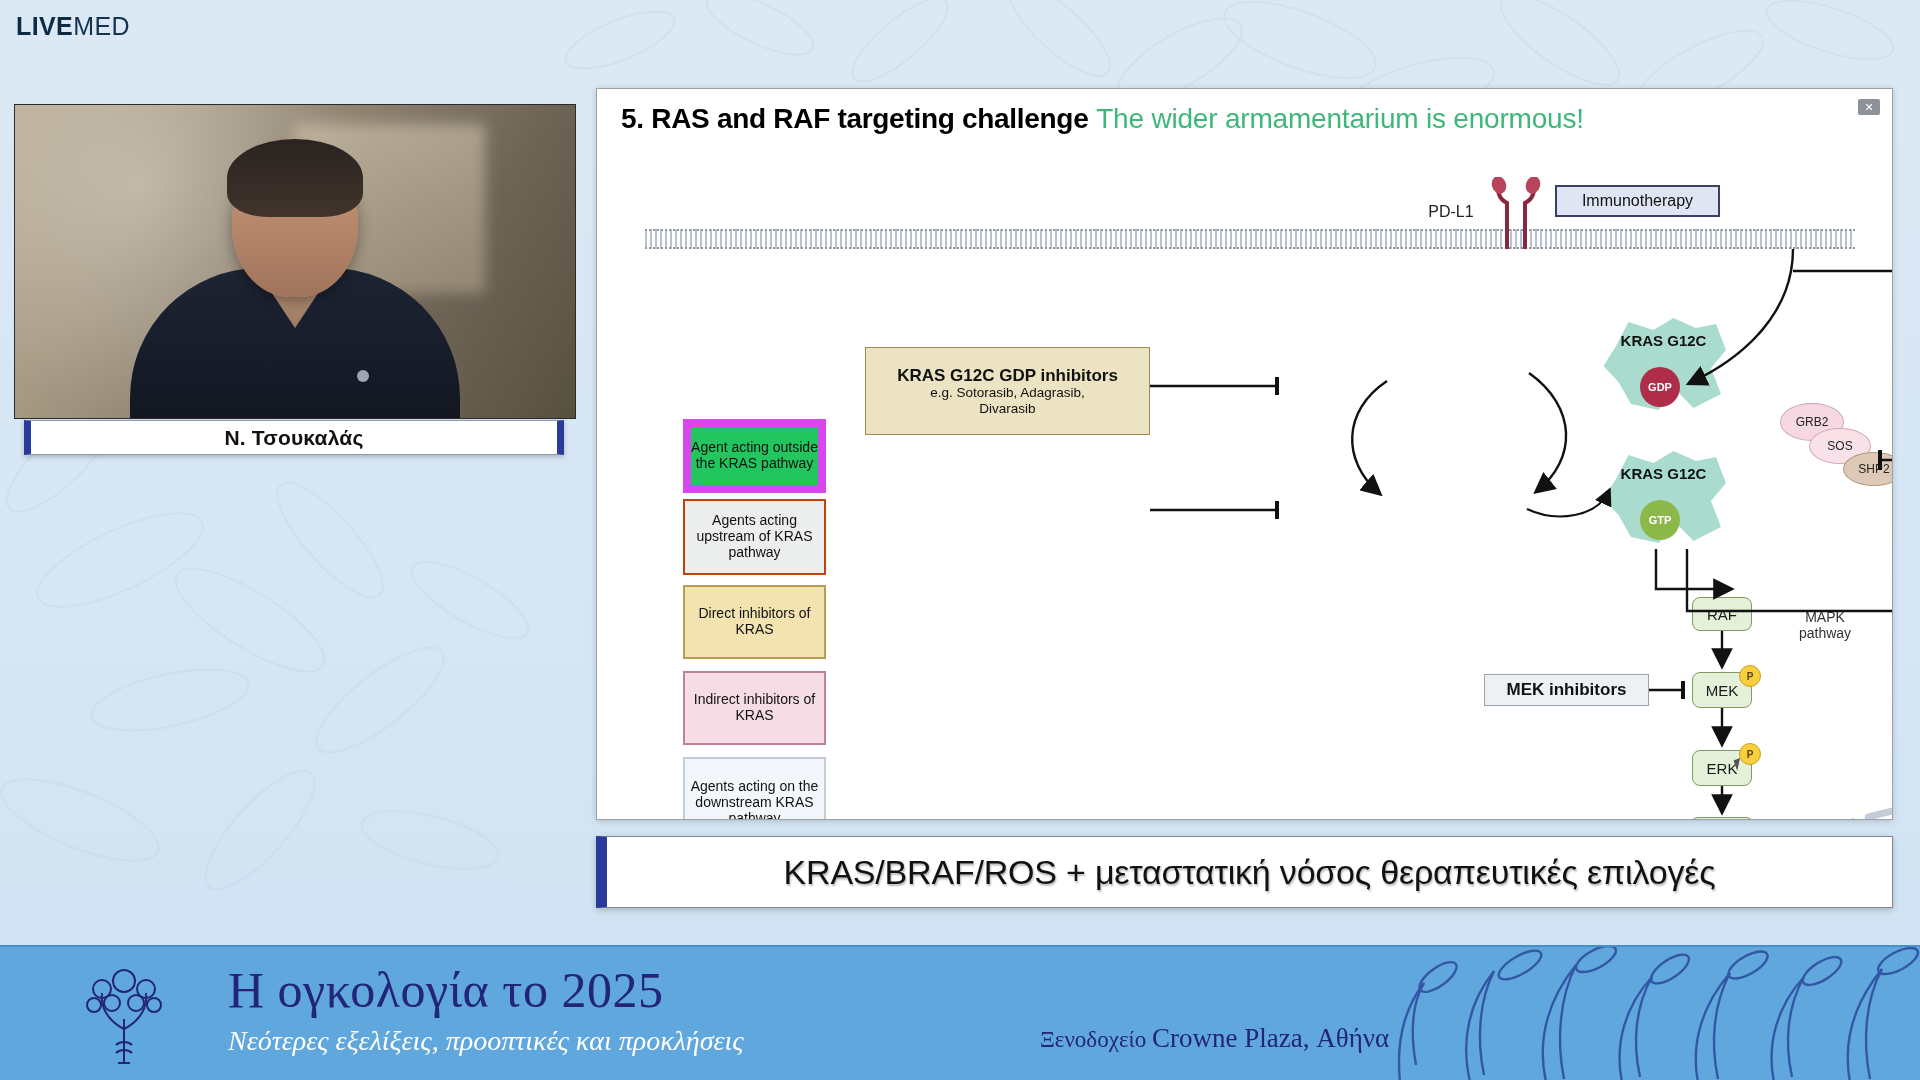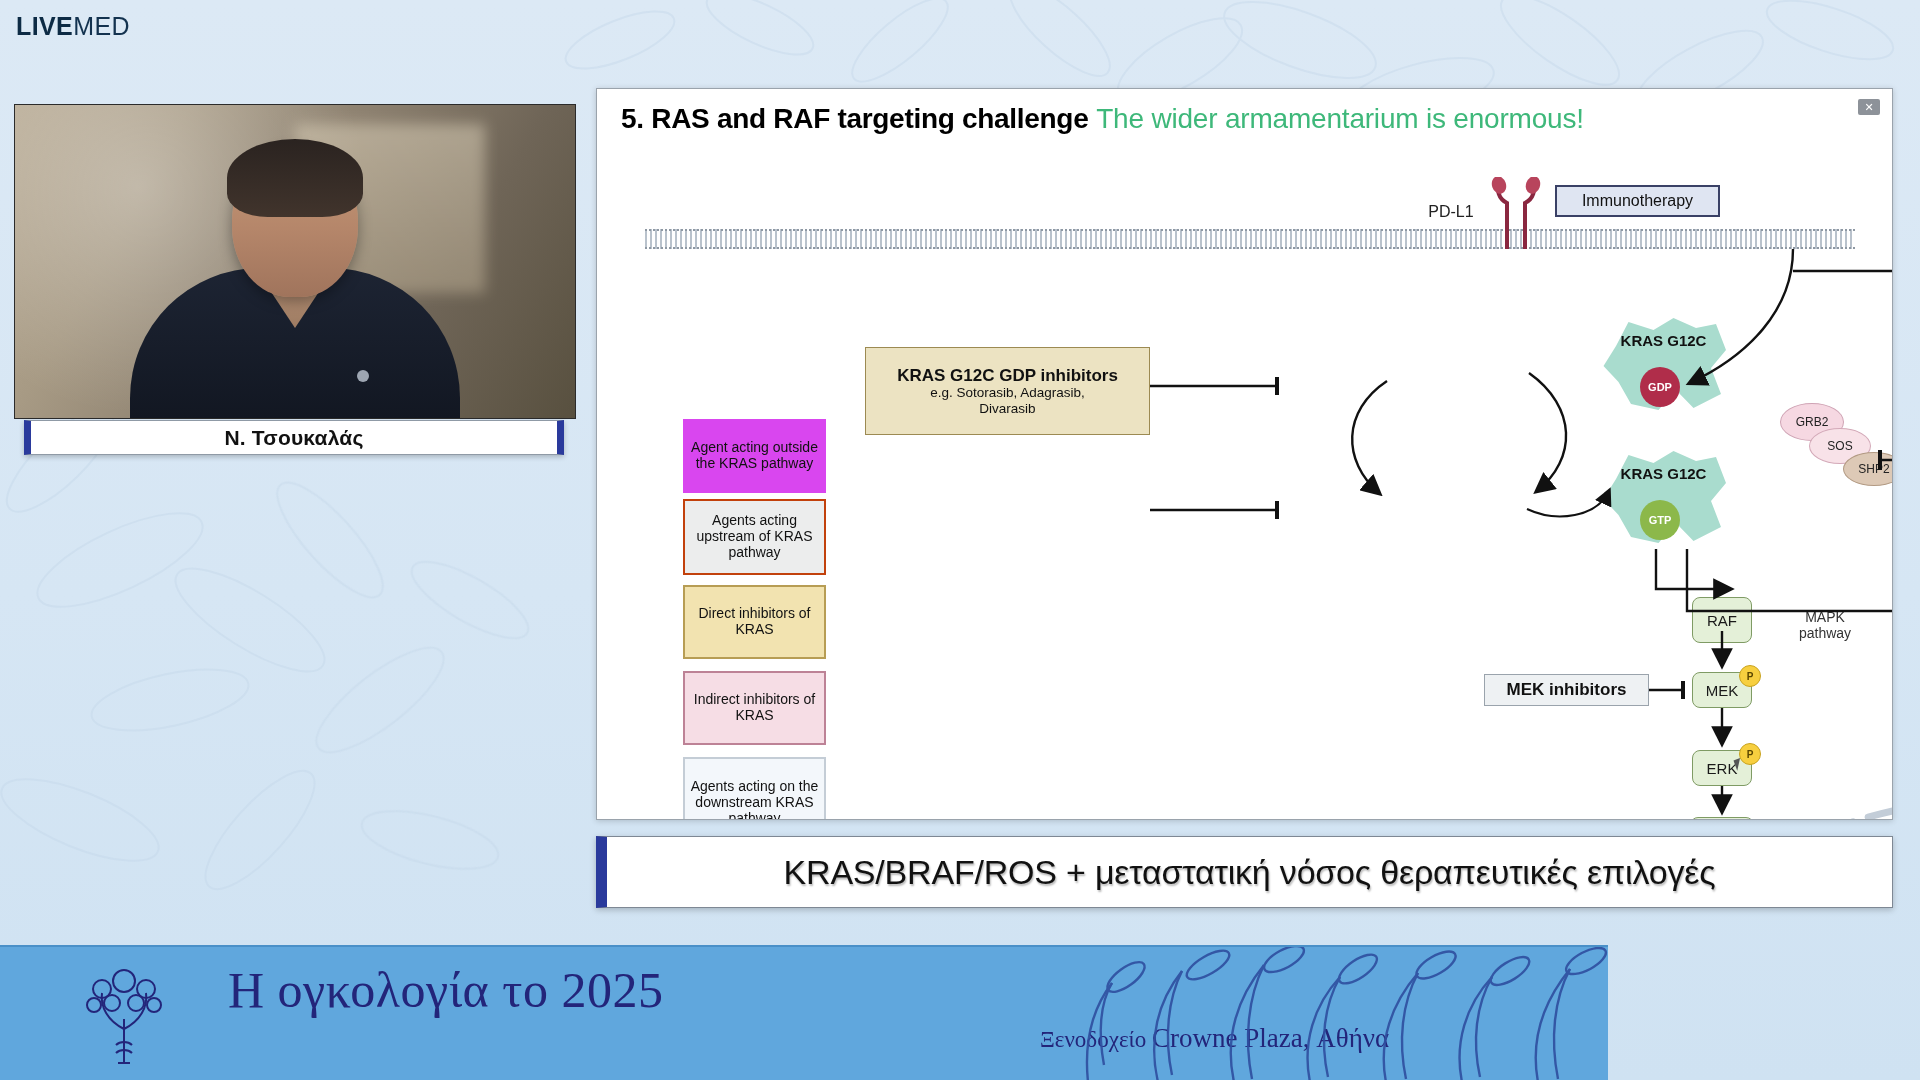--- a/index.html
+++ b/index.html
@@ -146,21 +146,21 @@
     align-items: center; justify-content: center;
     text-align: center;
     font-size: 14px; color: #111;
     line-height: 1.12;
     border: 1px solid #6f7683;
     background: #fff;
   }
   .bx b { font-weight: 700; }
   .bx .eg { font-weight: 400; font-size: 13.5px; }
 
-  .bx-blue   { background:#d946ef; border:2px solid #d946ef; }
+  .bx-blue   { background:#22c55e; border:8px solid #d946ef; }
   .bx-gray   { background:#eceded; border:2px solid #c2410c; }
   .bx-yellow { background:#f2e3b0; border:2px solid #b79d54; }
   .bx-pink   { background:#f6dde5; border:2px solid #bd8296; }
   .bx-white  { background:#f3f7fb; border:2px solid #c4cdd6; }
   .bx-inh-gray  { background:#eef1f3; border:1.5px solid #9aa3ac; }
   .bx-inh-tan   { background:#ece3c2; border:1.5px solid #9c8a52; }
   .bx-imm       { background:#dfe5f2; border:2px solid #3a4166; }
 
   
   .pill {
@@ -247,21 +247,21 @@
   }
   .caption span {
     font-size:34px; color:#111; font-weight:400;
     text-shadow: 1px 2px 2px rgba(0,0,0,.28);
     letter-spacing:-.2px;
   }
 
   
   .footer {
     position:absolute; left:0; bottom:0;
-    width:1608px; height:135px;
+    width:1920px; height:135px;
     background:#60a7dd;
     border-top:2px solid #4a90c8;
     overflow:hidden;
     text-decoration:underline;
   }
   .footer-title {
     position:absolute; left:228px; top:14px;
     font-family:"Liberation Serif", serif;
     font-size:50px; color:#23257a;
     letter-spacing:.5px;
@@ -392,21 +392,21 @@
       <div class="kras-blob" style="left:1004px; top:308px; width:125px; height:100px;
                   clip-path: polygon(12% 30%, 22% 6%, 42% 14%, 58% 2%, 76% 12%, 92% 8%, 100% 34%, 88% 52%, 96% 78%, 74% 92%, 60% 74%, 46% 94%, 24% 88%, 14% 66%, 2% 50%);">
         <span class="lbl">KRAS G12C</span>
       </div>
       <div class="nuc nuc-gtp" style="left:1043px; top:359px;">GTP</div>
 
       <div class="ell ell-grb2" style="left:1183px; top:262px; width:64px; height:38px;">GRB2</div>
       <div class="ell ell-sos" style="left:1212px; top:287px; width:62px; height:36px;">SOS</div>
       <div class="ell ell-shp2" style="left:1246px; top:311px; width:62px; height:34px;">SHP2</div>
 
-      <div class="pill pill-sq" style="left:1095px; top:456px; width:60px; height:46px;">RAF</div>
+      <div class="pill pill-sq" style="left:1095px; top:456px; width:60px; height:34px;">RAF</div>
 
       <div class="pill pill-sq" style="left:1095px; top:531px; width:60px; height:36px;">MEK</div>
       <div class="phos" style="left:1142px; top:524px;">P</div>
 
       <div class="pill pill-sq" style="left:1095px; top:609px; width:60px; height:36px;">ERK</div>
       <div class="phos" style="left:1142px; top:602px;">P</div>
 
       <div class="pill pill-sq" style="left:1093px; top:676px; width:64px; height:56px; flex-direction:column;">
         
         
@@ -521,20 +521,21 @@
         <circle cx="52" cy="44" r="8"></circle>
           <circle cx="76" cy="44" r="8"></circle>
         <circle cx="34" cy="46" r="7"></circle>
           <circle cx="94" cy="46" r="7"></circle>
         <path d="M58 104 L70 104"></path>
         <path d="M56 86 C60 82 68 82 72 86 M56 94 C60 90 68 90 72 94"></path>
       </g>
     </svg>
 
     <div class="footer-title">Η ογκολογία το 2025</div>
+    <div class="footer-sub">Νεότερες εξελίξεις, προοπτικές και προκλήσεις</div>
 
     <div class="footer-venue">
       <span class="v-sm">Ξενοδοχείο </span><span>Crowne Plaza, Αθήνα</span>
     </div>
 
     <svg class="leaf-art" width="560" height="135" viewBox="0 0 560 135">
       <g stroke="#2f4fa0" stroke-width="2.4" fill="none" opacity=".9">
         <path d="M40 135 C36 96 44 62 64 36"></path>
           <path d="M64 36 C52 56 50 86 56 118"></path>
         <path d="M110 135 C100 92 110 54 134 24"></path>

